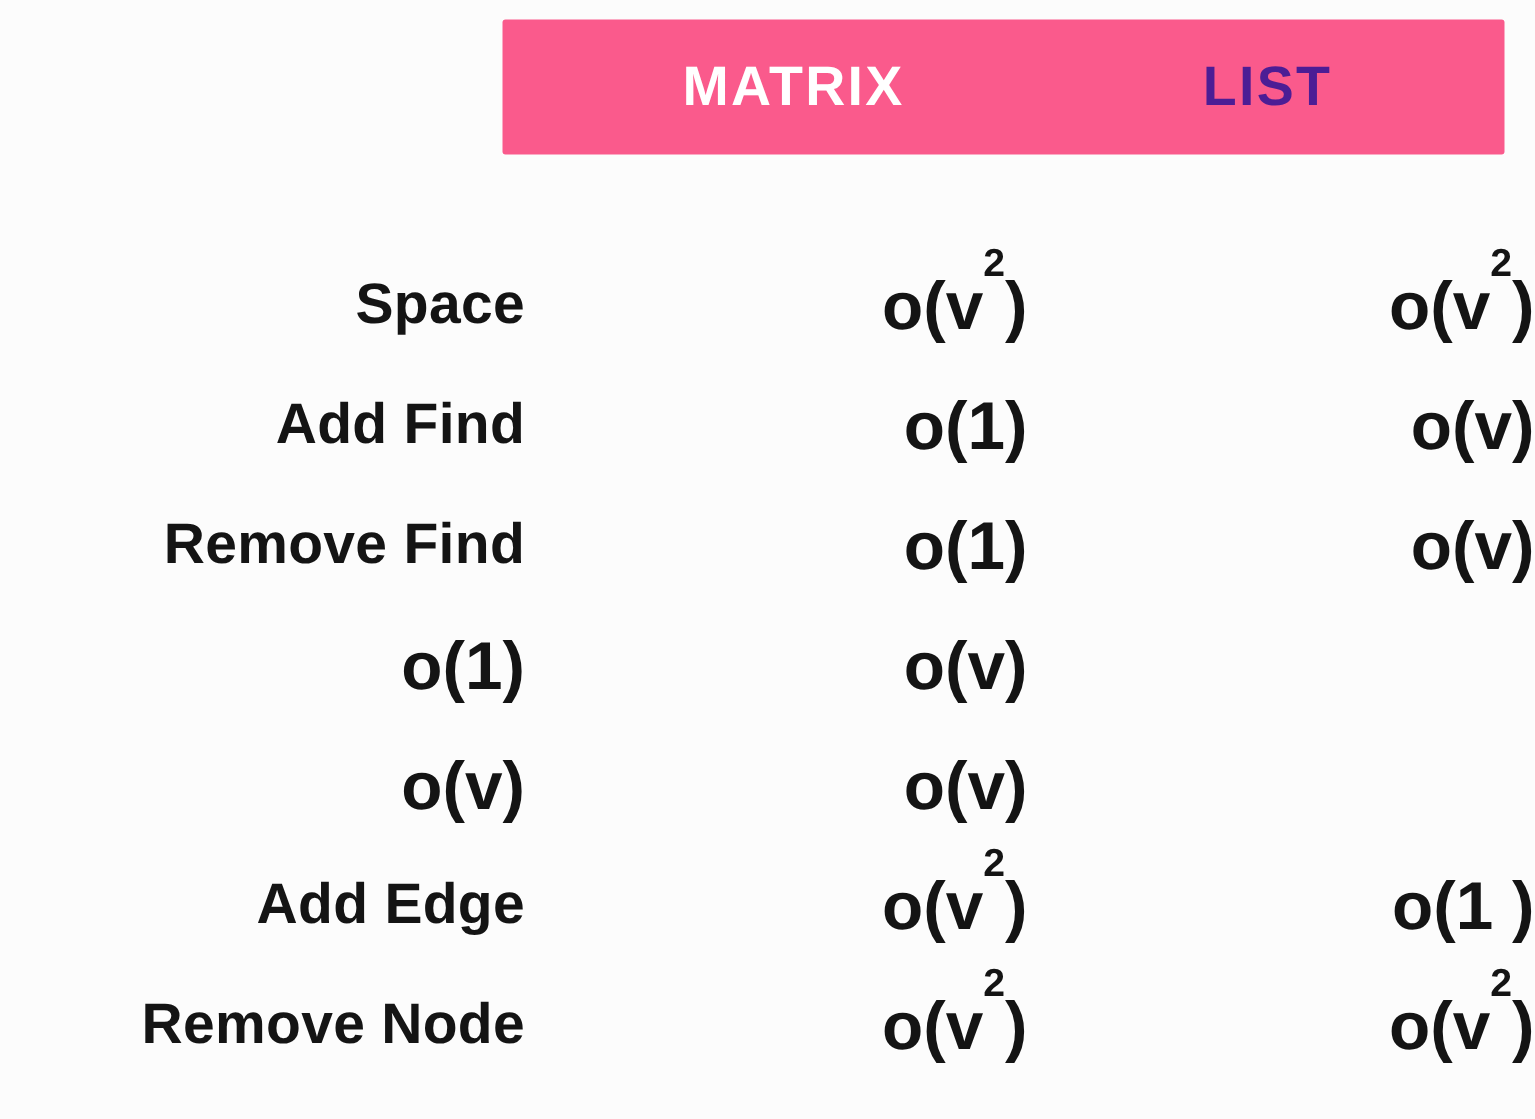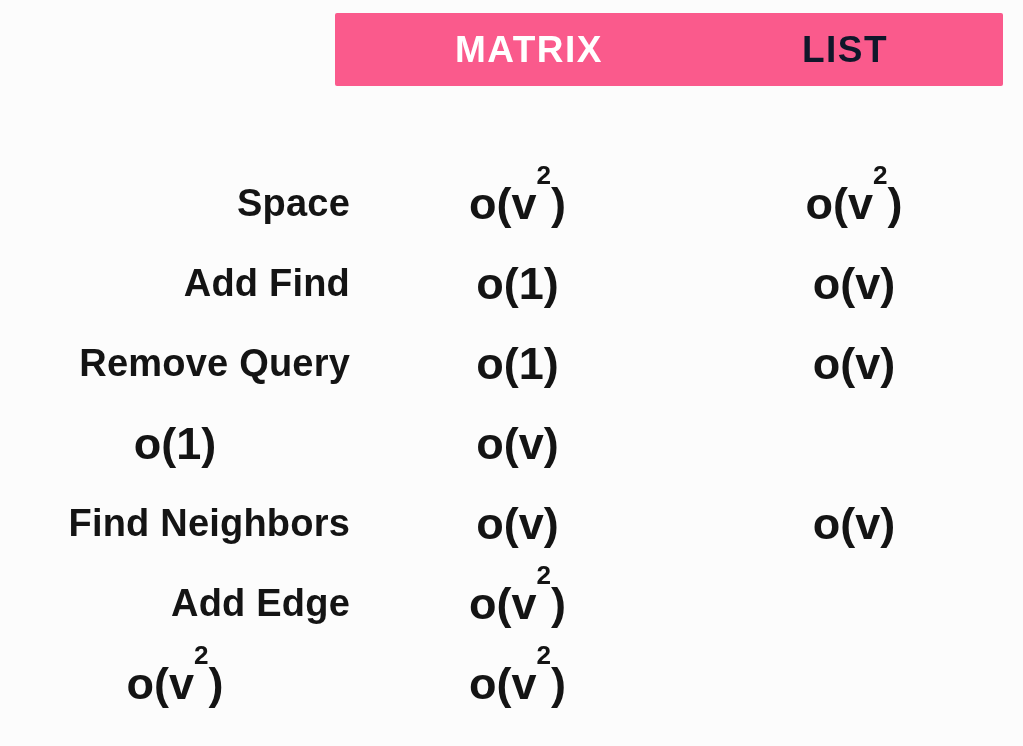--- a/index.html
+++ b/index.html
@@ -10,21 +10,21 @@
     background: #FCFCFC;
     font-family: "Liberation Sans", sans-serif;
     color: #141414;
     overflow: hidden;
   }
   .header-bar {
     position: absolute;
     left: 335px;
     top: 13px;
     width: 668px;
-    height: 73px;
+    height: 90px;
     background: #FA5A8C;
     border-radius: 2px;
     display: flex;
     box-sizing: border-box;
     padding-left: 36px;
   }
   .hcell {
     flex: 1;
     display: flex;
     align-items: center;
@@ -47,79 +47,80 @@
     align-items: center;
   }
   .label {
     text-align: right;
     font-size: 38px;
     font-weight: 600;
     letter-spacing: 0.2px;
     white-space: nowrap;
   }
   .val {
-    text-align: center;
+    text-align: right;
     font-size: 45px;
     font-weight: 700;
     line-height: 1;
     white-space: pre;
   }
   .val sup {
     font-size: 0.58em;
     font-weight: 700;
     position: relative;
     top: -0.72em;
     line-height: 0;
   }
 </style>
 </head>
 <body>
 
 <div class="canvas" style="background: rgb(252, 252, 252); color: rgb(20, 20, 20);">
 
   <div class="header-bar" style="background: rgb(250, 90, 140);">
     <div class="hcell" style="color: rgb(255, 255, 255);">MATRIX</div>
-    <div class="hcell" style="color: #0f172a;">LIST</div>
+    <div class="hcell" style="color: #4c1d95;">LIST</div>
   </div>
 
   <div class="rows">
 
     <div class="row">
       <div class="label">Space</div>
       <div class="val"><span>o(v</span><sup>2</sup><span>)</span></div>
       <div class="val"><span>o(v</span><sup>2</sup><span>)</span></div>
     </div>
 
     <div class="row">
       <div class="label">Add Find</div>
       <div class="val"><span>o(1)</span><sup></sup><span></span></div>
       <div class="val"><span>o(v)</span><sup></sup><span></span></div>
     </div>
 
     <div class="row">
-      <div class="label">Remove Query</div>
+      <div class="label">Remove Find</div>
       <div class="val"><span>o(1)</span><sup></sup><span></span></div>
       <div class="val"><span>o(v)</span><sup></sup><span></span></div>
     </div>
 
     <div class="row">
       <div class="val"><span>o(1)</span><sup></sup><span></span></div>
       <div class="val"><span>o(v)</span><sup></sup><span></span></div>
     </div>
 
     <div class="row">
-      <div class="label">Find Neighbors</div>
       <div class="val"><span>o(v)</span><sup></sup><span></span></div>
       <div class="val"><span>o(v)</span><sup></sup><span></span></div>
     </div>
 
     <div class="row">
       <div class="label">Add Edge</div>
       <div class="val"><span>o(v</span><sup>2</sup><span>)</span></div>
+      <div class="val"><span>o(1 )</span><sup></sup><span></span></div>
     </div>
 
     <div class="row">
+      <div class="label">Remove Node</div>
       <div class="val"><span>o(v</span><sup>2</sup><span>)</span></div>
       <div class="val"><span>o(v</span><sup>2</sup><span>)</span></div>
     </div>
 
   </div>
 </div>
 
 </body></html>

